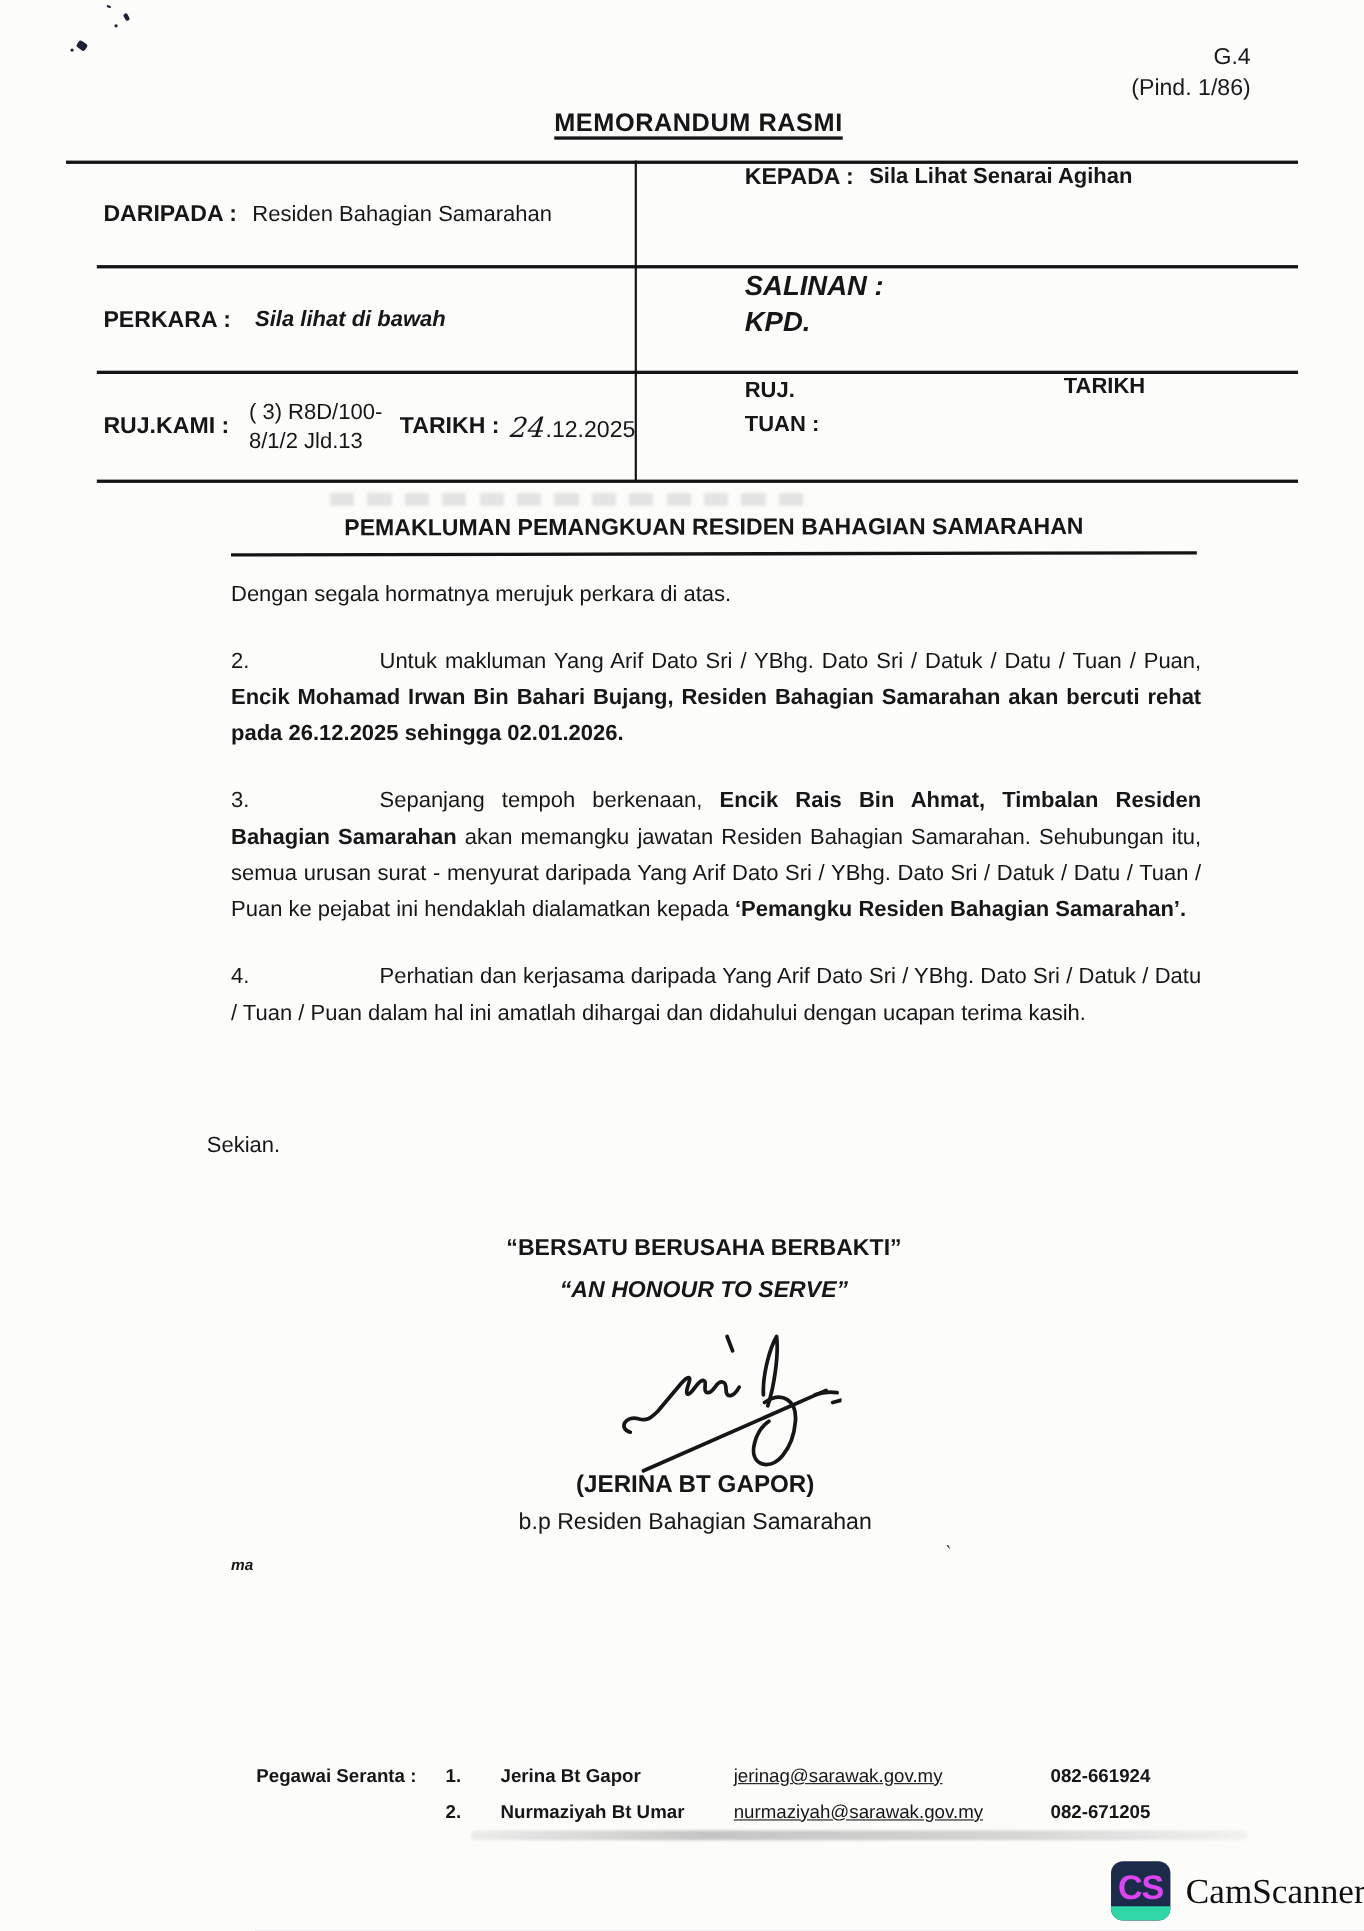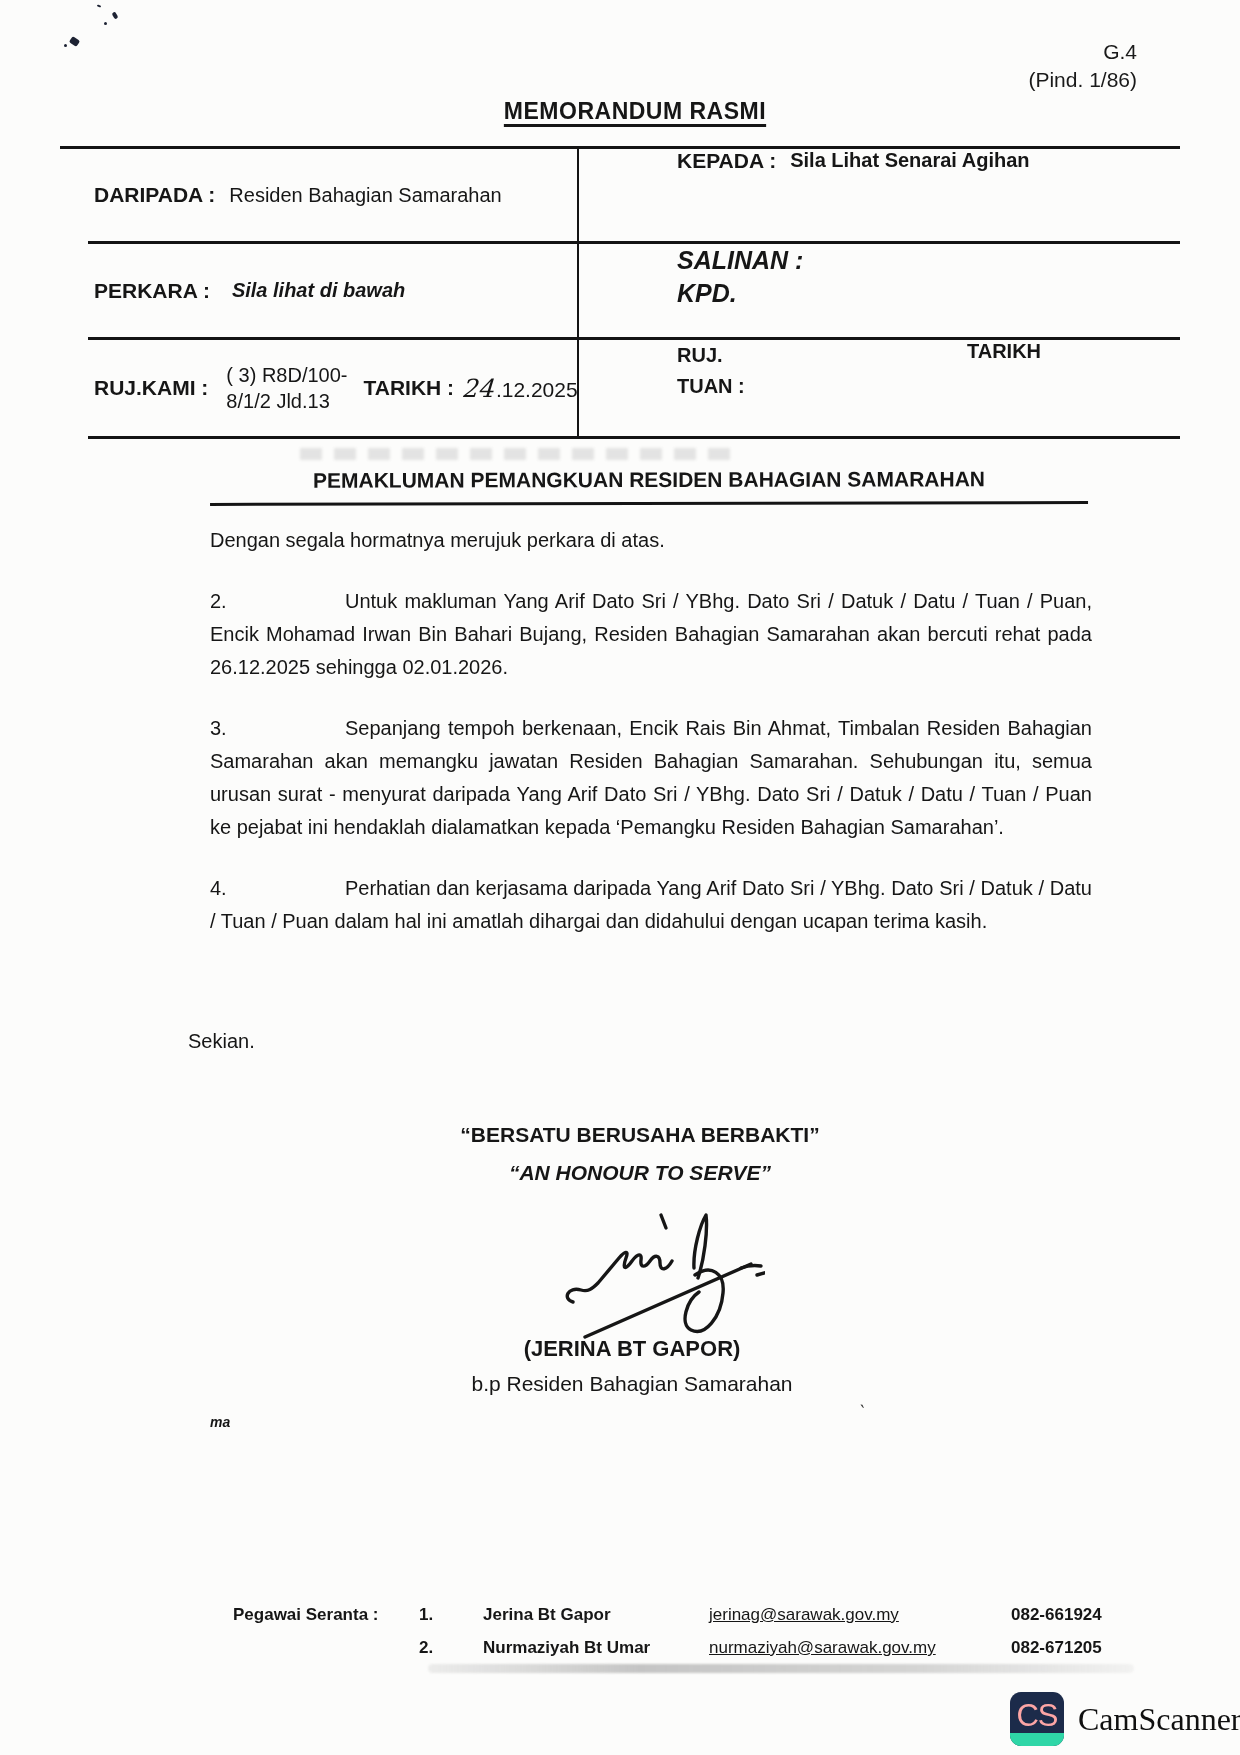--- a/index.html
+++ b/index.html
@@ -2,21 +2,21 @@
 <html><head>
 <meta charset="utf-8">
 <style>
   * { margin:0; padding:0; box-sizing:border-box; }
   html,body { background:#e8e8e8; }
   .page {
     position:relative; width:1240px; height:1755px;
     background:#fcfcfb; margin:0 auto; overflow:hidden;
     font-family:"Liberation Sans", sans-serif; color:#161616;
   }
-  .b { font-weight:normal; }
+  .b { font-weight:bold; }
   
   .form-ref { position:absolute; top:38px; right:103px; text-align:right;
     font-size:21px; line-height:28px; color:#1a1a1a; }
   
   .doc-title { position:absolute; top:98px; left:0; width:100%; text-align:center;
     transform:translateX(15px); font-size:23px; font-weight:bold; letter-spacing:.5px; }
   .doc-title span { text-decoration:underline; text-decoration-thickness:3px; text-underline-offset:5px; }
   
   .hdr-table { position:absolute; left:60px; top:146px; width:1120px; border-top:3px solid #141414; }
   .hdr-row { position:relative; display:flex; border-bottom:3px solid #141414;margin-left:28px; }
@@ -53,21 +53,21 @@
   
   .sig { position:absolute; left:555px; top:1205px; }
   .sig-name { position:absolute; top:1336px; left:0; width:100%; text-align:center; transform:translateX(12px);
     font-weight:bold; font-size:22px; }
   .sig-title { position:absolute; top:1372px; left:0; width:100%; text-align:center; transform:translateX(12px);
     font-size:21px; }
   .initials { position:absolute; left:210px; top:1414px; font-size:14px; font-style:italic; font-weight:bold; }
   .tickmark { position:absolute; left:858px; top:1402px; font-size:18px; color:#333; transform:rotate(12deg); }
   
   .footer { position:absolute; left:233px; top:1598px; font-size:17px; line-height:33px; }
-  .f-row { display:flex;gap:14px; }
+  .f-row { display:flex; }
   .f-label { width:162px; font-weight:bold; }
   .f-num { width:50px; font-weight:bold; margin-left:10px; }
   .f-name { width:212px; font-weight:bold; }
   .f-email { width:288px; text-decoration:underline; font-weight:normal; }
   .f-phone { font-weight:bold; }
   .smudge { position:absolute; left:428px; top:1664px; width:706px; height:9px; border-radius:5px;
     background:linear-gradient(90deg, rgba(150,150,150,.15), rgba(130,130,130,.45) 30%, rgba(140,140,140,.35) 70%, rgba(160,160,160,.1));
     filter:blur(1px); }
   .bleed { position:absolute; left:300px; top:448px; width:430px; height:12px; opacity:.14; filter:blur(1.5px);
     background:repeating-linear-gradient(90deg,#555 0 22px,transparent 22px 34px); }
@@ -75,21 +75,21 @@
   .speck { position:absolute; background:#1d2233; border-radius:2px; }
   .sp1 { left:70px; top:38px; width:9px; height:7px; transform:rotate(35deg); }
   .sp1b { left:64px; top:44px; width:3px; height:3px; }
   .sp2 { left:113px; top:12px; width:4px; height:7px; transform:rotate(-30deg); }
   .sp2b { left:104px; top:22px; width:3px; height:3px; }
   .sp2c { left:97px; top:5px; width:4px; height:2px; transform:rotate(20deg); }
   
   .cs-wrap { position:absolute; left:1010px; top:1692px; display:flex; align-items:center; }
   .cs-icon { width:54px; height:54px; border-radius:11px; position:relative; overflow:hidden;
     display:flex; align-items:center; justify-content:center; }
-  .cs-icon .cs-txt { color:#fca5a5; font-weight:normal; font-size:31px; letter-spacing:-1px; position:relative; z-index:2; margin-top:-7px; }
+  .cs-icon .cs-txt { color:#d946ef; font-weight:bold; font-size:31px; letter-spacing:-1px; position:relative; z-index:2; margin-top:-7px; }
   .cs-strip { position:absolute; bottom:0; left:0; width:100%; height:13px; }
   .cs-brand { font-family:"Liberation Serif", serif; font-size:32px; color:#101010; margin-left:14px; }
 </style>
 </head>
 <body>
 
 <div class="page">
 
   <div class="speck sp1"></div>
   <div class="speck sp1b"></div>

